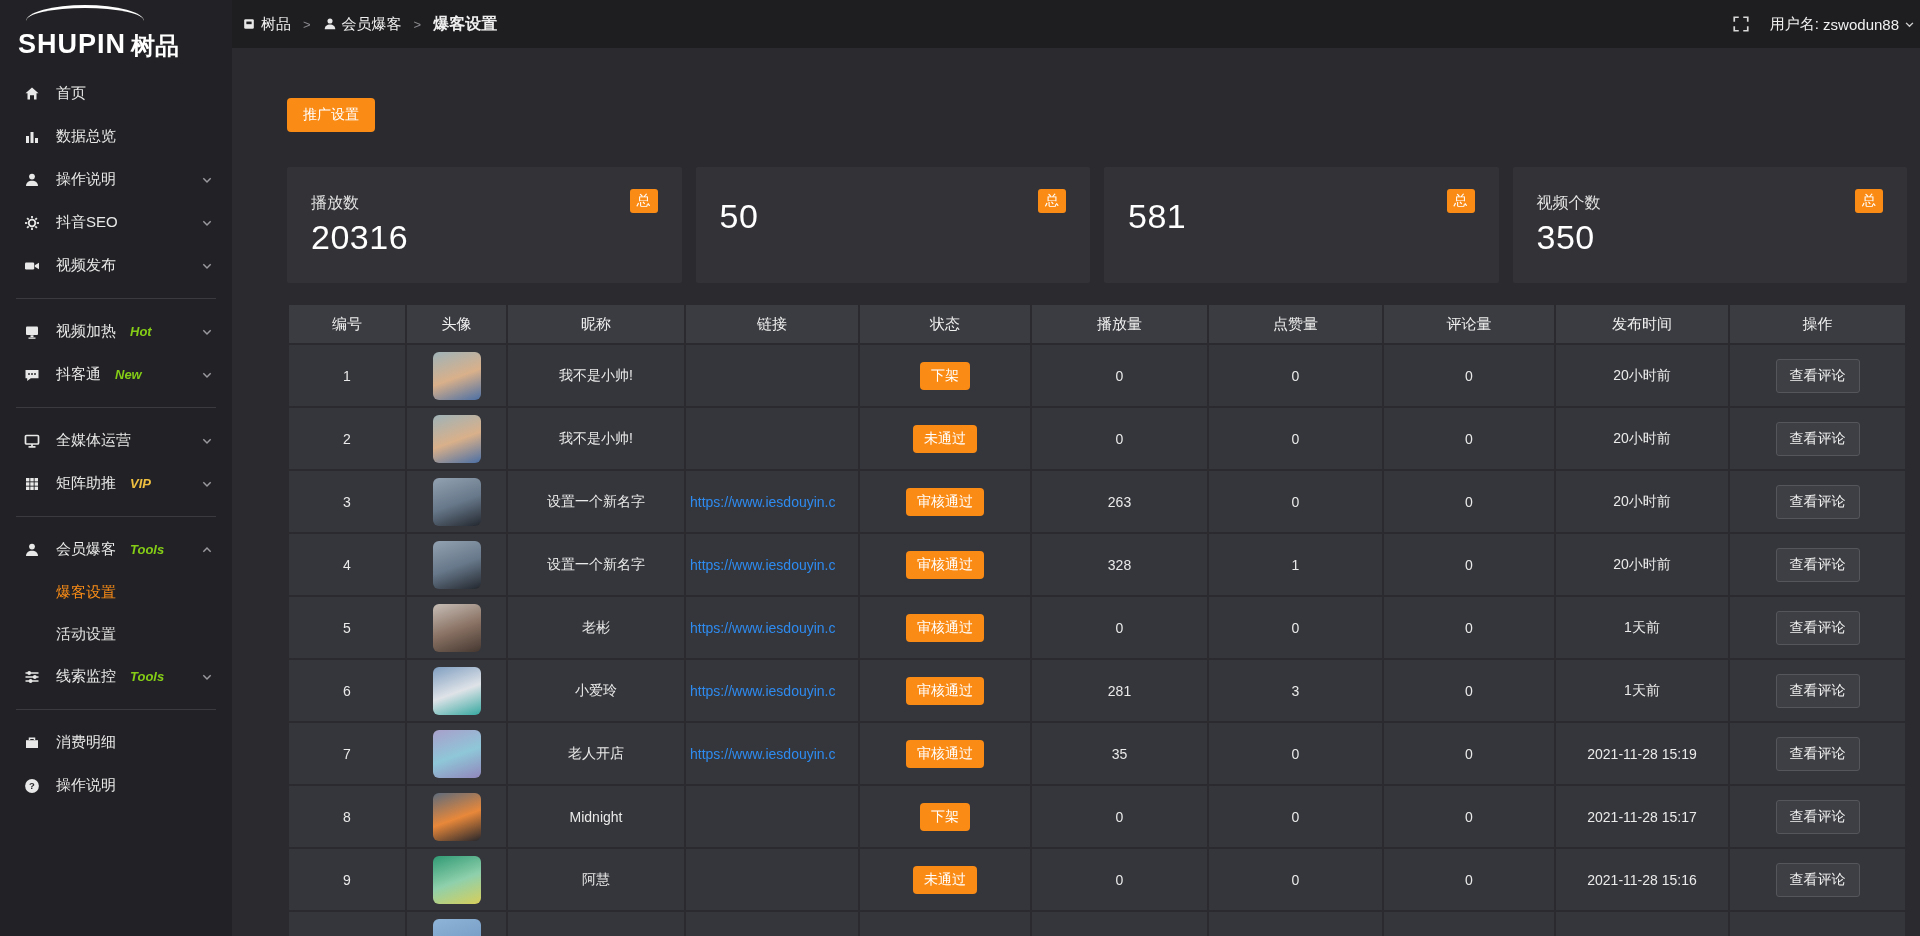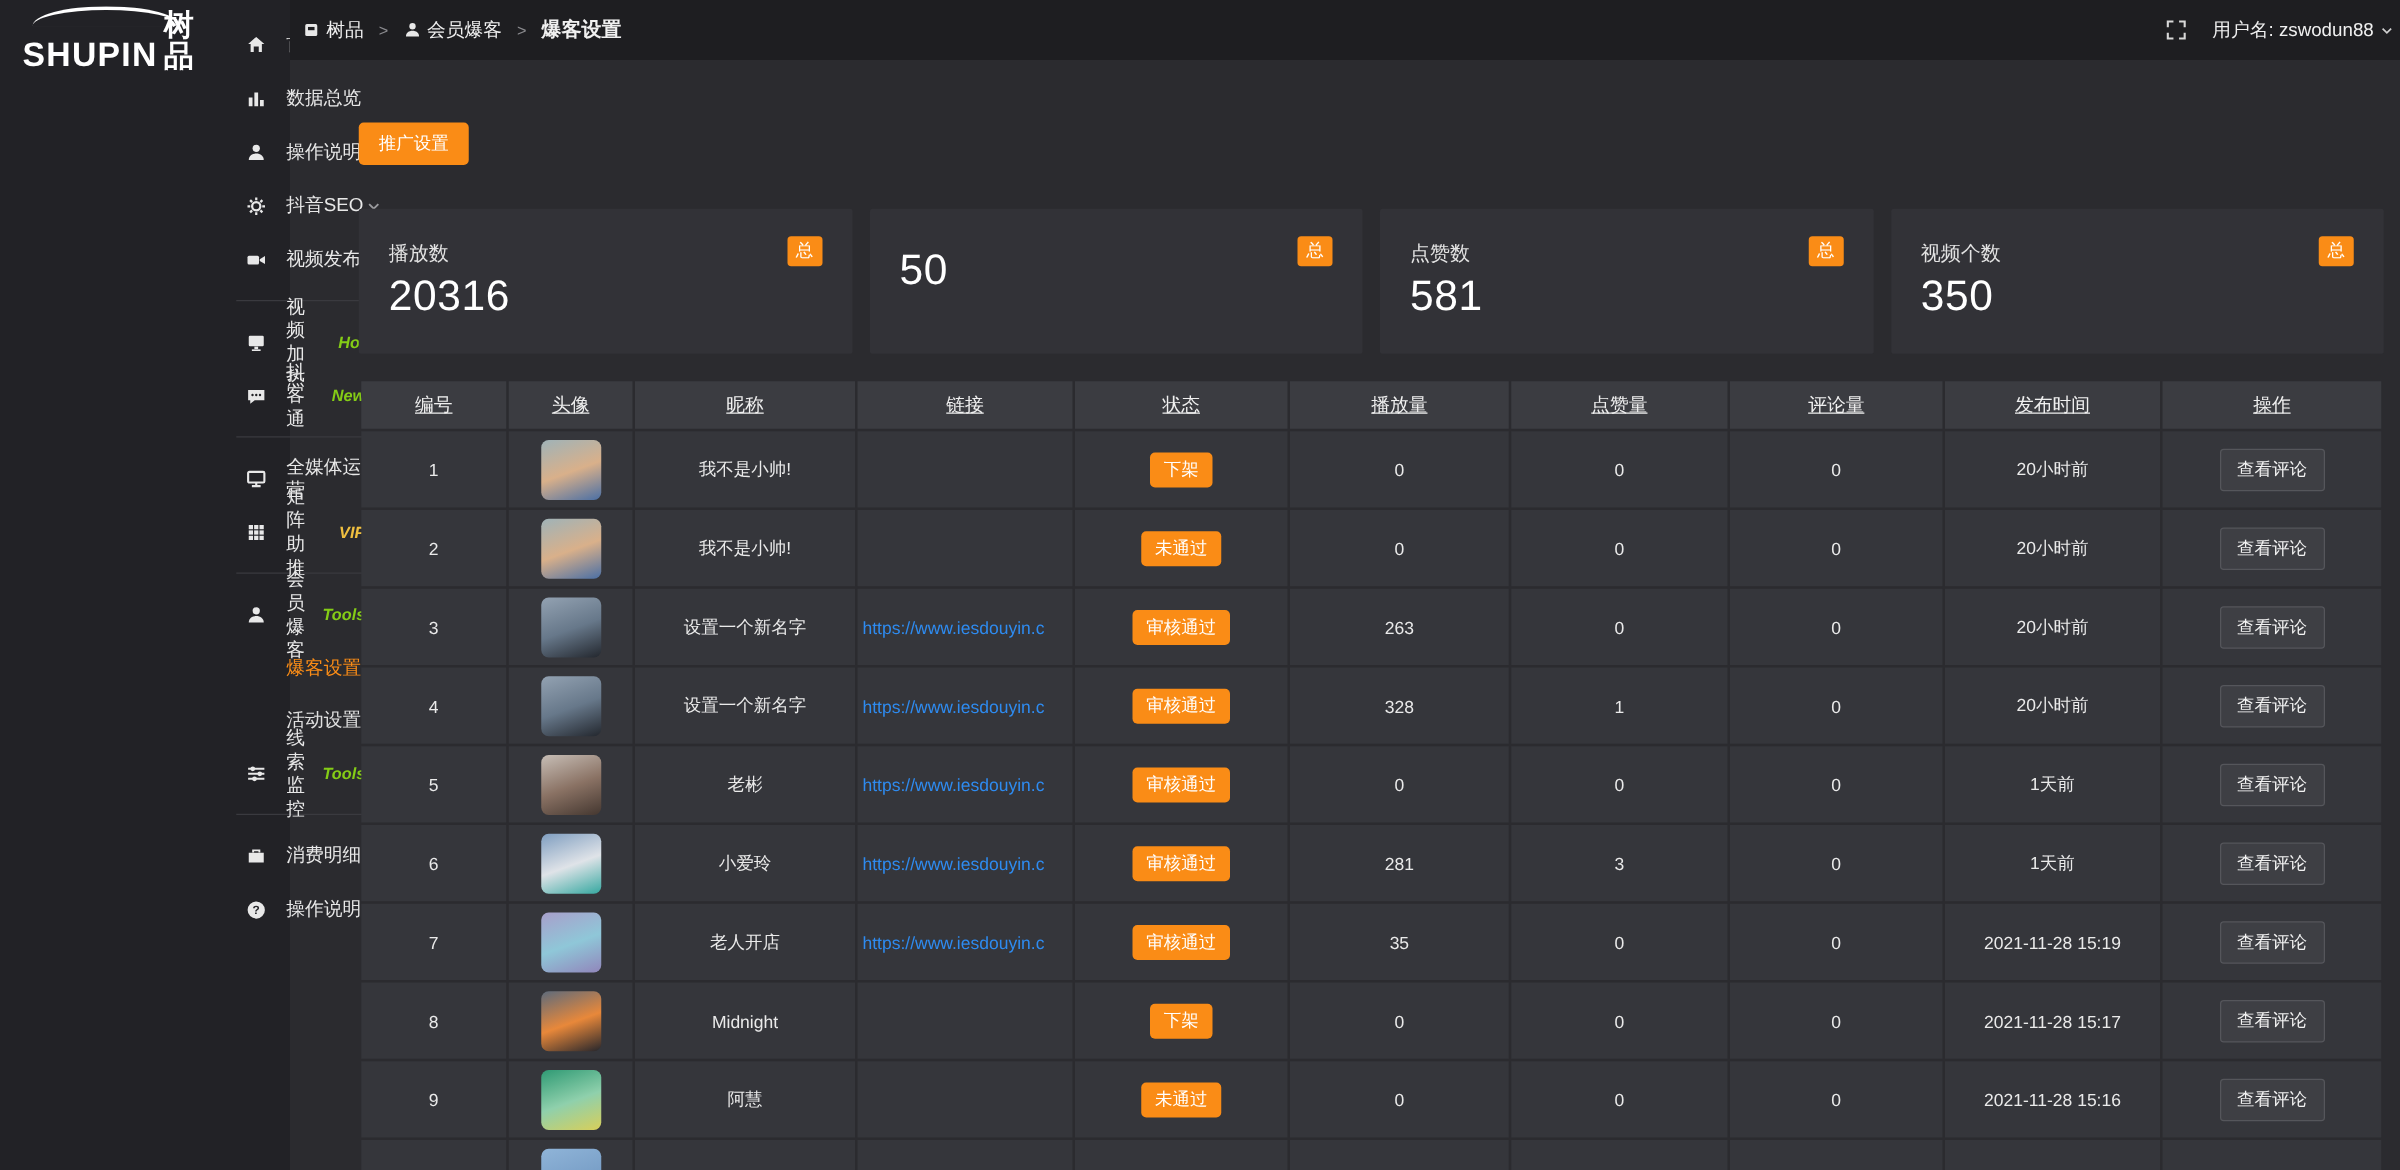--- a/index.html
+++ b/index.html
@@ -1,21 +1,21 @@
 <!DOCTYPE html>
 <html><head>
 <meta charset="utf-8">
 <style>
   * { margin:0; padding:0; box-sizing:border-box; }
   html,body { width:1920px; height:936px; overflow:hidden; background:#2b2b2f;
     font-family:"Liberation Sans","DejaVu Sans",sans-serif; color:#e8e8e8; }
   body { display:flex; }
 
   
-  .sidebar { width:232px; min-width:232px; height:936px; background:#222226; display:flex; flex-direction:row; }
+  .sidebar { width:232px; min-width:232px; height:936px; background:#222226; display:flex; flex-direction:column; }
   .logo { height:58px; padding:6px 18px 0; display:flex; align-items:flex-end; position:relative; }
   .logo-arc { position:absolute; top:5px; left:26px; width:118px; height:16px;
     border-top:3px solid #fff; border-radius:50% 50% 0 0 / 100% 100% 0 0; }
   .logo-en { font-size:27px; font-weight:800; letter-spacing:1px; color:#fff; line-height:1; }
   .logo-cn { font-size:24px; font-weight:800; color:#fff; margin-left:5px; line-height:1.05; }
   nav { flex:1; padding-top:14px; }
   .nav-item { height:43px; display:flex; align-items:center; padding:0 18px 0 24px; cursor:pointer; font-size:15px; color:#e8e8e8; }
   .nav-item .nicon { width:16px; height:16px; color:#e8e8e8; margin-right:16px; flex:none; }
   .nav-item .nicon svg { width:16px; height:16px; display:block; }
   .nav-badge { font-size:13px; font-weight:bold; font-style:italic; margin-left:14px; }
@@ -50,21 +50,21 @@
   .cards { display:flex; gap:14px; margin-top:35px; }
   .stat-card { flex:1; height:116px; background:#323237; border-radius:2px; padding:26px 24px 0; position:relative; }
   .stat-label { font-size:16px; color:#e3e3e3; }
   .stat-value { font-size:34px; font-weight:500; color:#fff; margin-top:4px; letter-spacing:.5px; }
   .stat-badge { position:absolute; top:22px; right:24px; background:#fa8c16; color:#fff;
     font-size:14px; padding:3px 7px; border-radius:3px; }
 
   
   .table-wrap { margin-top:20px; }
   table { width:100%; border-collapse:separate; border-spacing:2px; table-layout:fixed; }
-  th { background:#3b3c41; height:38px; font-size:15px; font-weight:normal; color:#f0f0f0; text-align:center;text-decoration:underline; }
+  th { background:#3b3c41; height:38px; font-size:15px; font-weight:normal; color:#f0f0f0; text-align:center; }
   td { background:#35363b; height:61px; font-size:14px; color:#eaeaea; text-align:center; overflow:hidden; white-space:nowrap; }
   td.link-cell { text-align:left; padding:0 4px; }
   a.row-link { color:#2e8bf0; text-decoration:none; cursor:pointer; font-size:14px; }
   .avatar { width:48px; height:48px; border-radius:6px; margin:0 auto; }
   .status-badge { display:inline-block; background:#fa8c16; color:#fff; font-size:14px;
     padding:5px 11px; border-radius:4px; }
   .view-btn { background:#3e3f44; border:1px solid #55565b; color:#f2f2f2; font-size:14px;
     padding:7px 13px; border-radius:3px; cursor:pointer; font-family:inherit; }
 </style>
 </head>
@@ -338,21 +338,20 @@
         <div class="stat-card">
           <div class="stat-label">播放数</div>
           <div class="stat-value">20316</div>
           <span class="stat-badge">总</span>
         </div>
         <div class="stat-card">
           <div class="stat-value">50</div>
           <span class="stat-badge">总</span>
         </div>
         <div class="stat-card">
-          <div class="stat-label">点赞数</div>
           <div class="stat-value">581</div>
           <span class="stat-badge">总</span>
         </div>
         <div class="stat-card">
           <div class="stat-label">视频个数</div>
           <div class="stat-value">350</div>
           <span class="stat-badge">总</span>
         </div>
       </div>
 

